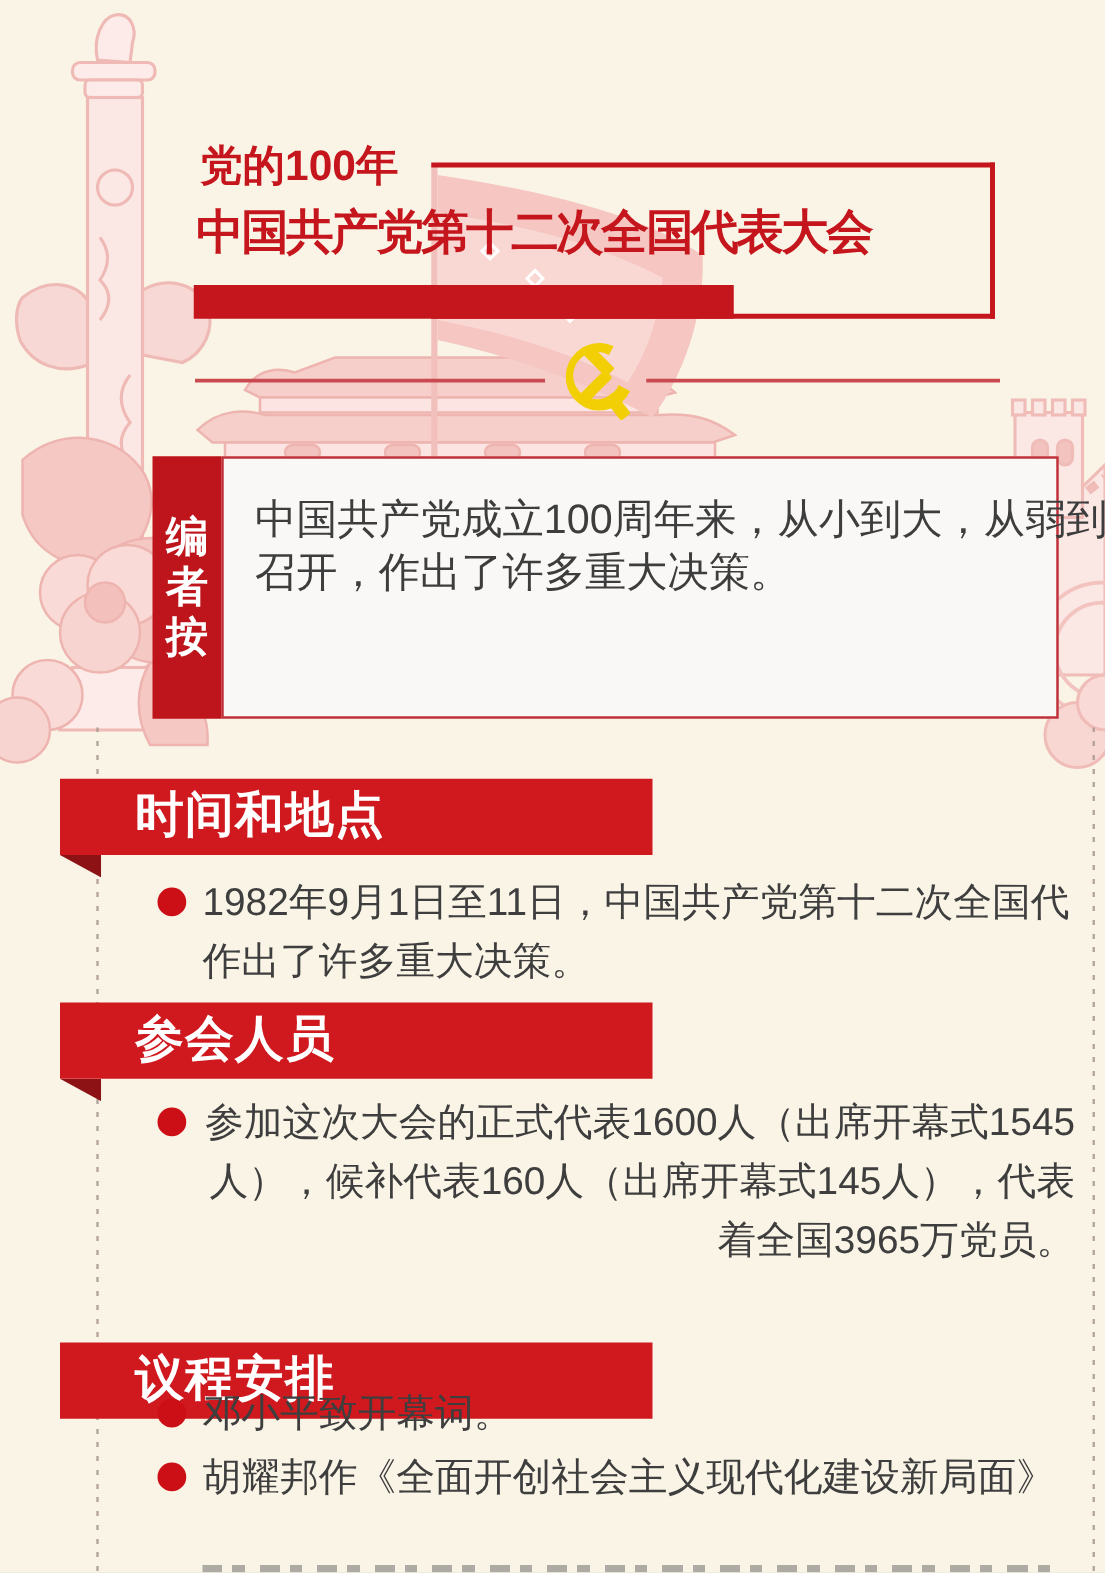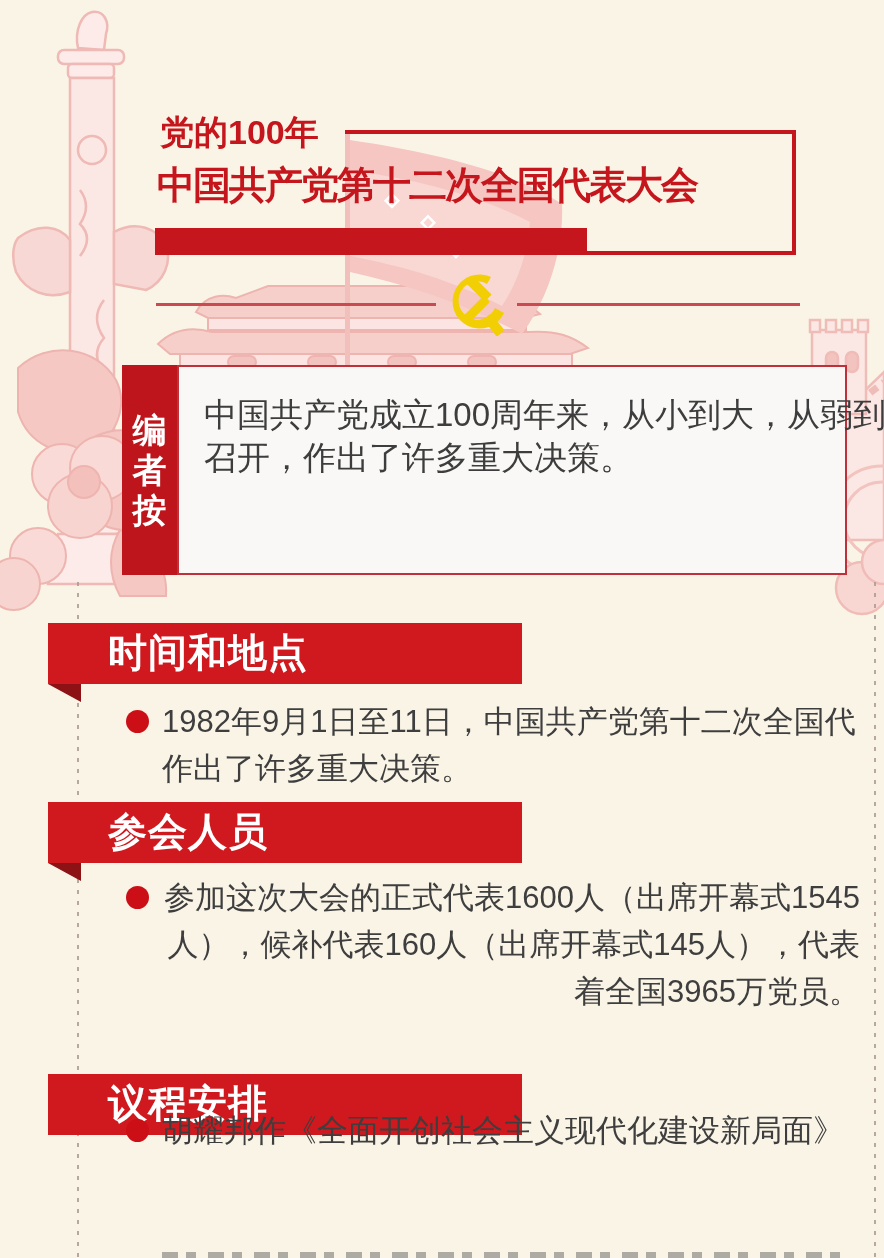--- a/index.html
+++ b/index.html
@@ -30,21 +30,21 @@
   .rail.left{left:77px;}
   .rail.right{left:874px;}
 
   
   .ribbon{position:absolute;left:48px;width:474px;height:61px;background:#d0191f;z-index:3;
           color:#fff;font-size:39px;font-weight:bold;line-height:59px;padding-left:60px;letter-spacing:1px;white-space:nowrap;}
   .fold{position:absolute;left:48px;width:33px;height:18px;background:#8c1216;z-index:2;
         clip-path:polygon(0 0,100% 0,100% 100%);}
   .blist{position:absolute;left:162px;width:698px;z-index:3;}
   .bitem{position:relative;}
-  .bitem + .bitem{margin-top:18px;}
+  .bitem + .bitem{margin-top:4px;}
   .dot{position:absolute;left:-36px;top:12px;width:23px;height:23px;border-radius:50%;background:#cc0f16;}
   .tline{font-size:31px;line-height:47px;color:#3e3e3e;white-space:nowrap;}
 
   
   .cropped-line{position:absolute;left:162px;top:1252px;width:688px;height:6px;z-index:3;opacity:.55;overflow:hidden;
         background:repeating-linear-gradient(90deg,#6f6f6f 0 16px,transparent 16px 24px,#6f6f6f 24px 34px,transparent 34px 46px);}
 </style>
 </head>
 <body>
 
@@ -165,18 +165,22 @@
       <div class="tline">人），候补代表160人（出席开幕式145人），代表</div>
       <div class="tline">着全国3965万党员。</div>
     </div>
   </div>
 
   <div class="ribbon" style="top:1026px;margin-top:48px;">议程安排</div>
   <div class="fold" style="top:1087px;"></div>
   <div class="blist" style="top:1107px;">
     <div class="bitem">
       <span class="dot"></span>
+      <div class="tline">邓小平致开幕词。</div>
+    </div>
+    <div class="bitem">
+      <span class="dot"></span>
       <div class="tline">胡耀邦作《全面开创社会主义现代化建设新局面》</div>
     </div>
   </div>
 
   <div class="cropped-line"></div>
 </div>
 
 </body></html>

